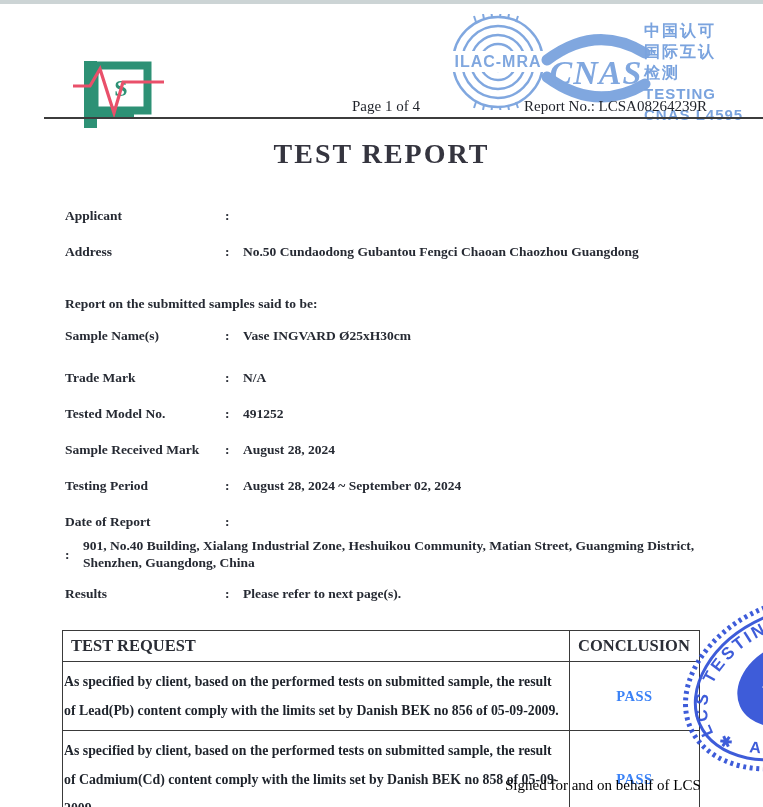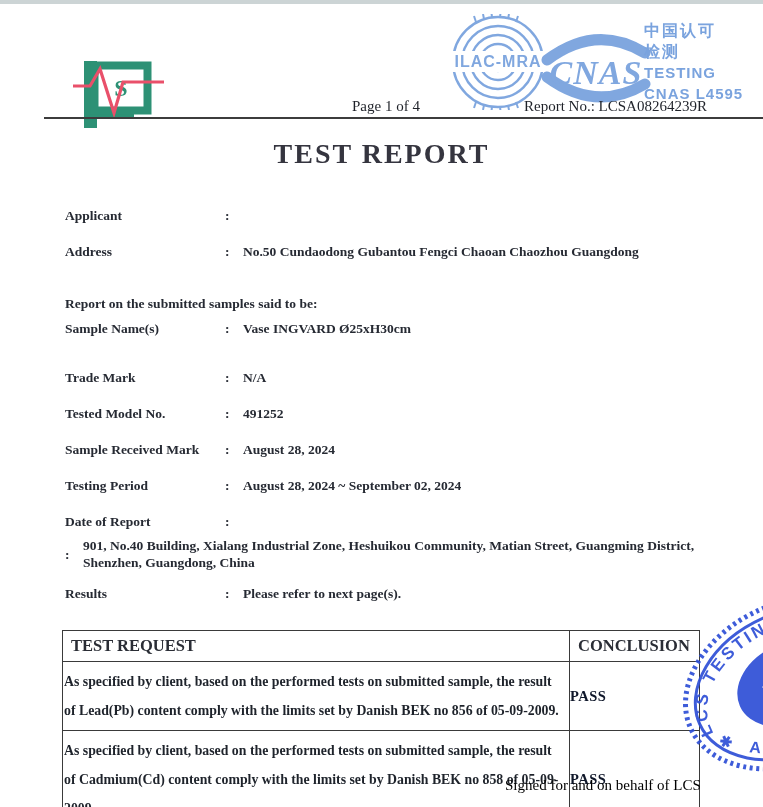--- a/index.html
+++ b/index.html
@@ -71,22 +71,22 @@
   }
   .req-table th {
     font-size: 16.5px; font-weight: bold; text-align: left;
     padding: 4px 8px; height: 31px; color: #2a2d35;
   }
   .req-table th.conclusion-h { text-align: left; }
   .req-table td.request-cell {
     padding: 5px 10px 5px 1px; line-height: 29px; height: 46px; font-weight: bold;
   }
   .req-table td.pass-cell {
-    width: 130px; font-weight: bold;
-    font-size: 14.5px; letter-spacing: .5px; color: #0f172a;
+    width: 130px; text-align: center; font-weight: bold;
+    font-size: 14.5px; letter-spacing: .5px; color: #3b82f6;
   }
   
   .approval-stamp {
     position: absolute; left: 664px; top: 584px; z-index: 5; opacity: .92;
   }
   
   .signed-line {
     position: absolute; left: 505px; top: 777px;
     font-size: 15px; color: #000000;
   }
@@ -132,20 +132,21 @@
   </svg>
 
   <svg class="cnas-logo" width="112" height="80" viewBox="0 0 112 80">
     <path d="M7,33 Q56,-4 105,26" fill="none" stroke="#7aa3de" stroke-width="11" stroke-linecap="round"></path>
     <path d="M7,50 Q56,86 105,57" fill="none" stroke="#7aa3de" stroke-width="11" stroke-linecap="round"></path>
     <text x="56" y="57" text-anchor="middle" font-family="Liberation Serif, serif" font-style="italic" font-size="34" font-weight="bold" letter-spacing="1" fill="#7aa3de">CNAS</text>
   </svg>
 
   <div class="accred-block">
     <div class="cjk">中国认可</div>
+    <div class="cjk">国际互认</div>
     <div class="cjk">检测</div>
     <div class="lat">TESTING</div>
     <div class="lat">CNAS L4595</div>
   </div>
 
   <div class="page-info">Page 1 of 4</div>
   <div class="report-no">Report No.: LCSA08264239R</div>
   <div class="header-rule"></div>
 
   <div class="doc-title">TEST REPORT</div>
@@ -155,21 +156,21 @@
     <span class="field-colon">:</span>
   </div>
   <div class="field-row" style="top:243px">
     <span class="field-label">Address</span>
     <span class="field-colon">:</span>
     <span class="field-value">No.50 Cundaodong Gubantou Fengci Chaoan Chaozhou Guangdong</span>
   </div>
 
   <div class="section-note">Report on the submitted samples said to be:</div>
 
-  <div class="field-row" style="top:320px">
+  <div class="field-row" style="top:327px">
     <span class="field-label">Sample Name(s)</span>
     <span class="field-colon">:</span>
     <span class="field-value">Vase INGVARD Ø25xH30cm</span>
   </div>
   <div class="field-row" style="top:369px">
     <span class="field-label">Trade Mark</span>
     <span class="field-colon">:</span>
     <span class="field-value">N/A</span>
   </div>
   <div class="field-row" style="top:405px">

